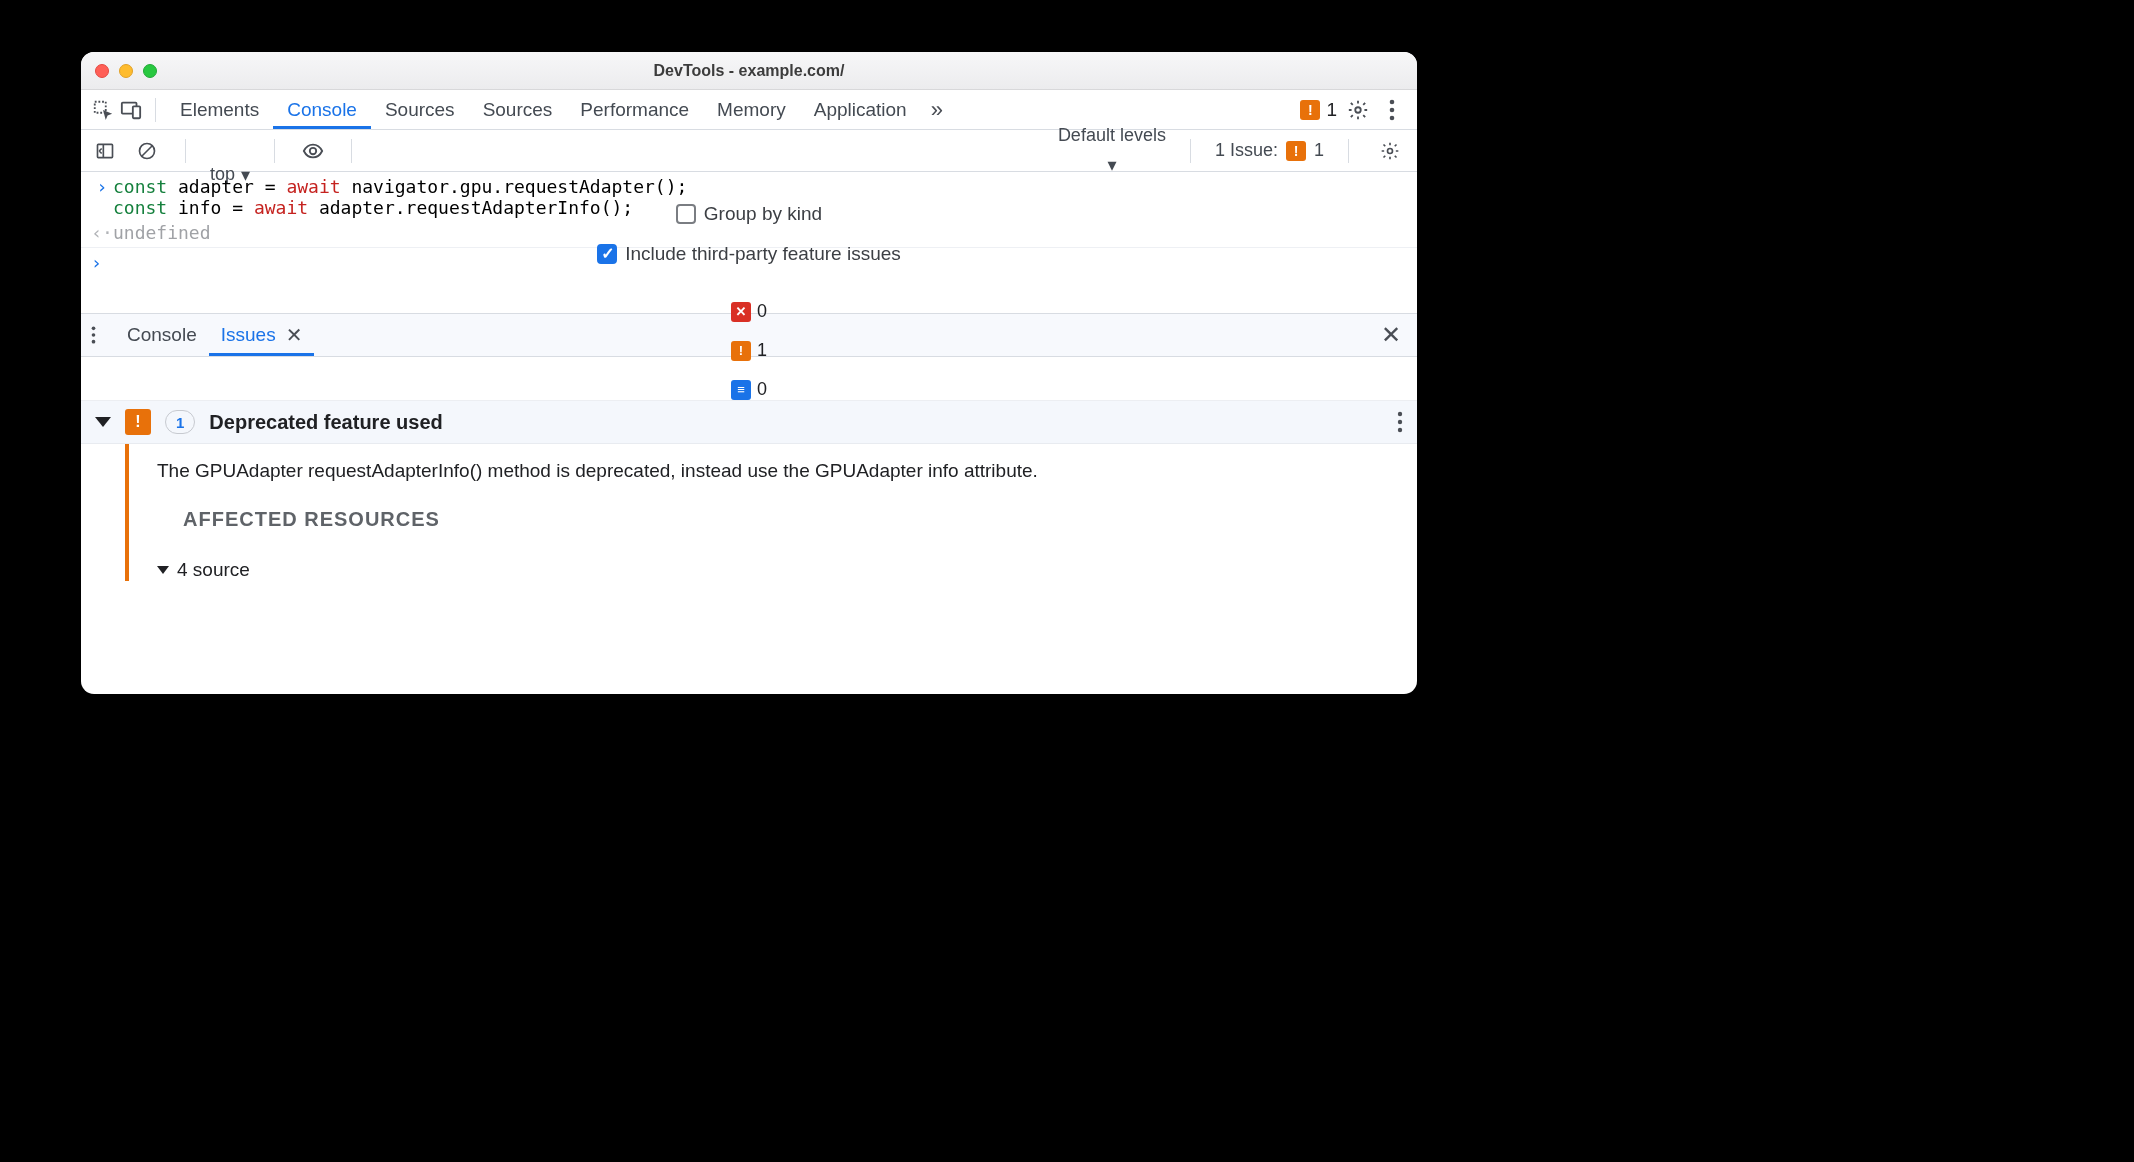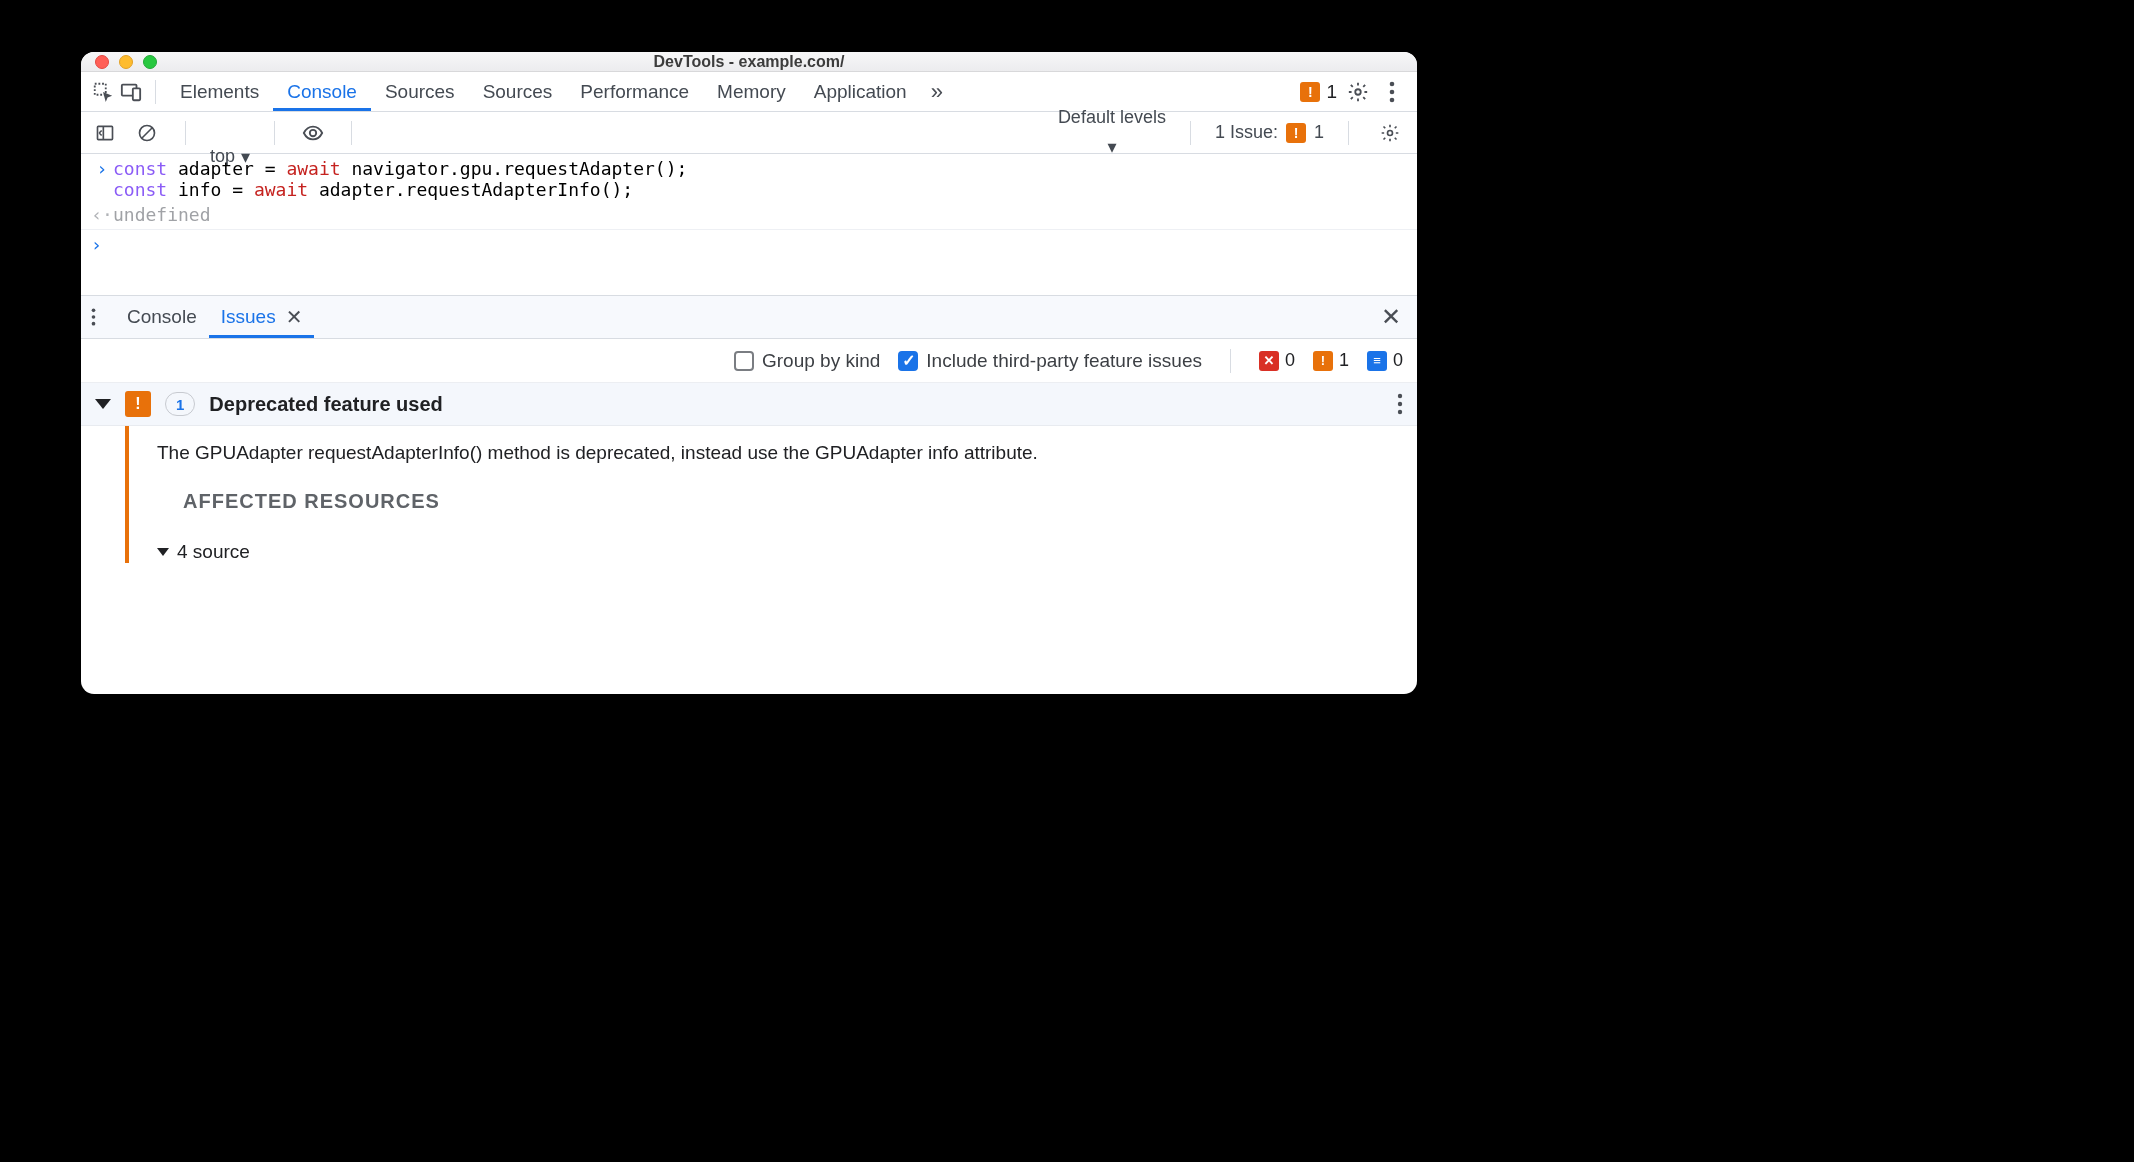--- a/index.html
+++ b/index.html
@@ -8,21 +8,21 @@
   .window {
     position: absolute;
     left: 81px; top: 52px;
     width: 1336px; height: 642px;
     background: #fff;
     border-radius: 13px;
     overflow: hidden;
     box-shadow: 0 30px 70px rgba(0,0,0,.55), 0 0 0 1px rgba(0,0,0,.15);
   }
   .titlebar {
-    height: 20px;
+    height: 38px;
     background: linear-gradient(#f7f7f8,#ececee);
     border-bottom: 1px solid #d8d8da;
     display: flex; align-items: center;
     position: relative;
   }
   .traffic { display:flex; gap:10px; margin-left:14px; }
   .dot { width:14px; height:14px; border-radius:50%; }
   .dot.red{background:#ff5f57;border:1px solid #e34942;}
   .dot.yellow{background:#febc2e;border:1px solid #e0a128;}
   .dot.green{background:#28c840;border:1px solid #23a838;}
@@ -57,21 +57,21 @@
     padding:0 14px; color:#63666b;
   }
   .levels { margin-left:auto; display:flex; align-items:center; gap:8px;flex-direction:column; }
   .issue-link { display:flex; align-items:center; gap:8px; }
 
   .console-body { font-family: ui-monospace, Menlo, Consolas, monospace; font-size:18px; }
   .row { display:flex; padding:4px 10px 0 10px; }
   .gutter { width:22px; color:#1a73e8; text-align:center; }
   .gutter.light { color:#b1b3b7; }
   .code { white-space:pre; }
-  .kw-const { color:#8b5cf6; }
+  .kw-const { color:#15803d; }
   .kw-await { color:#c5221f; }
   .undefined { color:#a0a2a6; }
   .row.sep { border-bottom:1px solid #eef0f4; padding-bottom:4px;}
   .prompt { color:#1a73e8; padding:4px 10px 10px 10px;}
 
   .drawer-tabs {
     height:44px; border-top:1px solid #d8dce2; border-bottom:1px solid #d8dce2;
     background:#f7f9fd;
     display:flex; align-items:center; font-size:19px; color:#444a52;
     padding:0 10px;
@@ -79,20 +79,21 @@
   .dkebab { width:24px; text-align:center; color:#4a4e55; }
   .dtab { padding:0 12px; height:100%; display:flex; align-items:center; gap:10px;}
   .dtab.active { color:#1a73e8; border-bottom:3px solid #1a73e8; padding-top:3px;}
   .close-x { color:#4a4e55; font-size:20px;}
   .panel-close { margin-left:auto; color:#4a4e55; font-size:24px; padding-right:6px;}
 
   .issues-opts {
     height:44px; display:flex; align-items:center; justify-content:flex-end;
     gap:18px; padding:0 14px; font-size:19px; color:#3c3f44;
     border-bottom:1px solid #eceef2;
+    flex-direction:column;
   }
   .cb { width:20px; height:20px; border:2px solid #7a7d82; border-radius:4px; display:inline-block;}
   .cb.checked { background:#1a73e8; border-color:#1a73e8; position:relative;}
   .cb.checked::after{content:"✓"; color:#fff; position:absolute; top:-2px; left:2px; font-size:16px; font-weight:700;}
   .sev-badge{ width:20px;height:20px;display:inline-flex;align-items:center;justify-content:center;border-radius:3px;color:#fff;font-weight:700;font-size:13px;}
   .sev-err{background:#d93025;}
   .sev-warn{background:#e8710a;}
   .sev-info{background:#1a73e8;}
   .sev-group{display:flex;align-items:center;gap:6px;}
   .sev-n{font-size:18px;color:#202124;}

